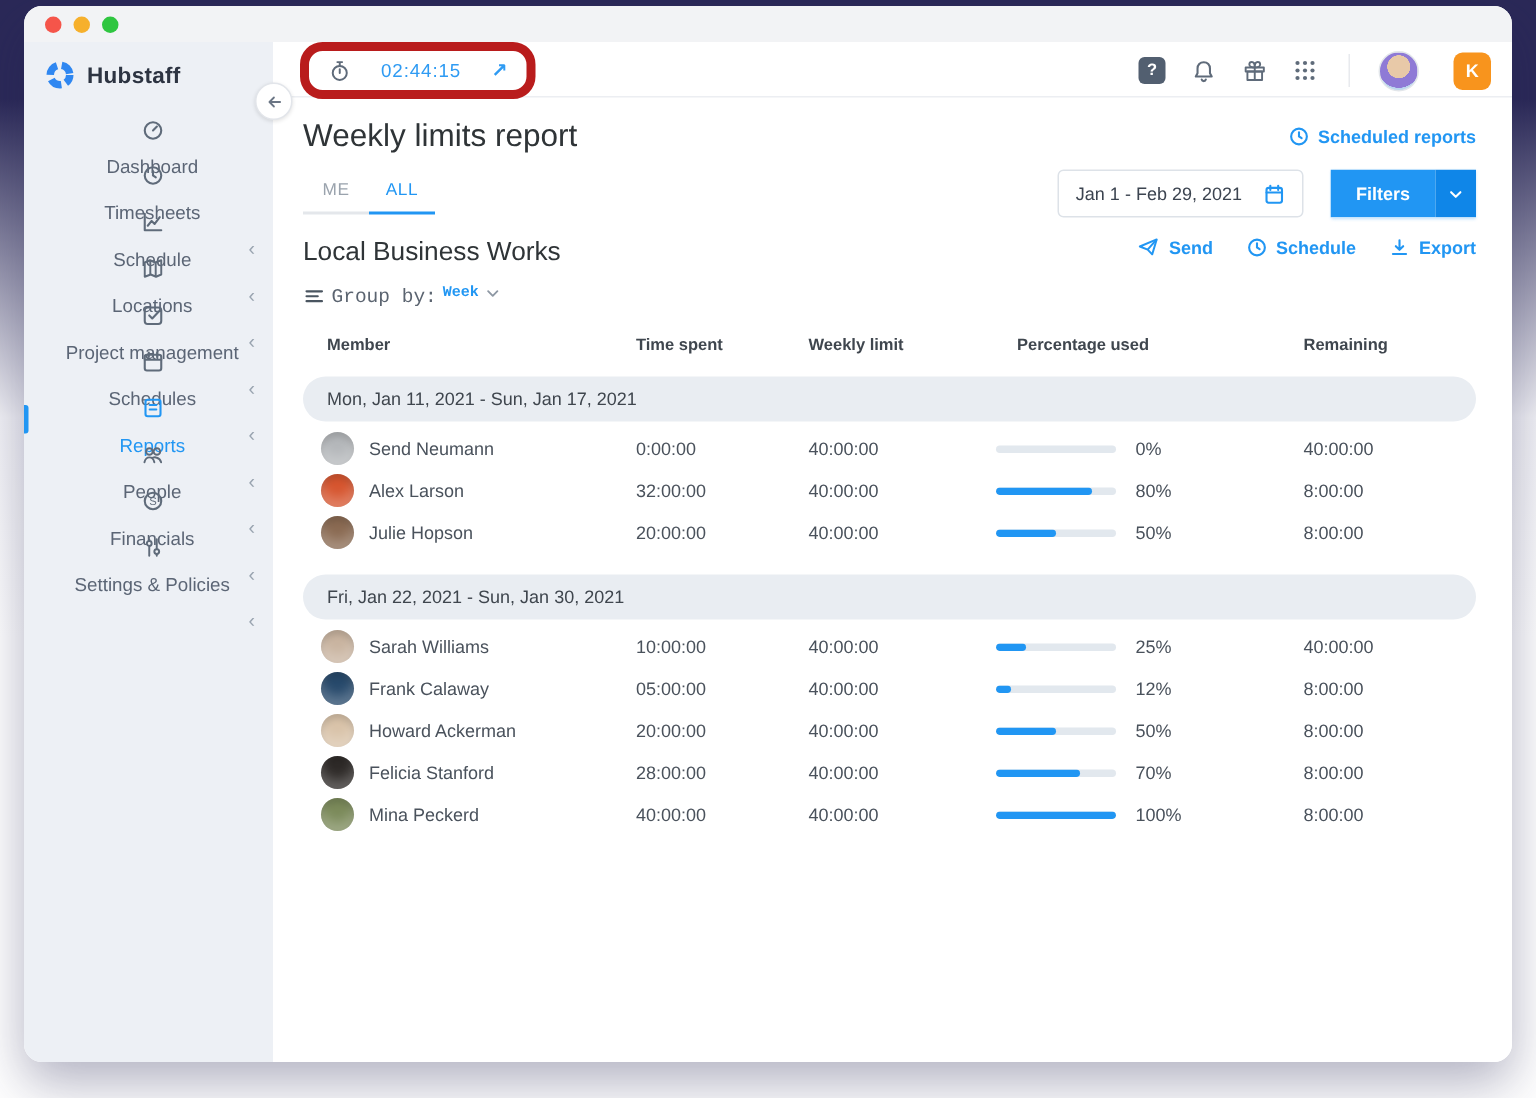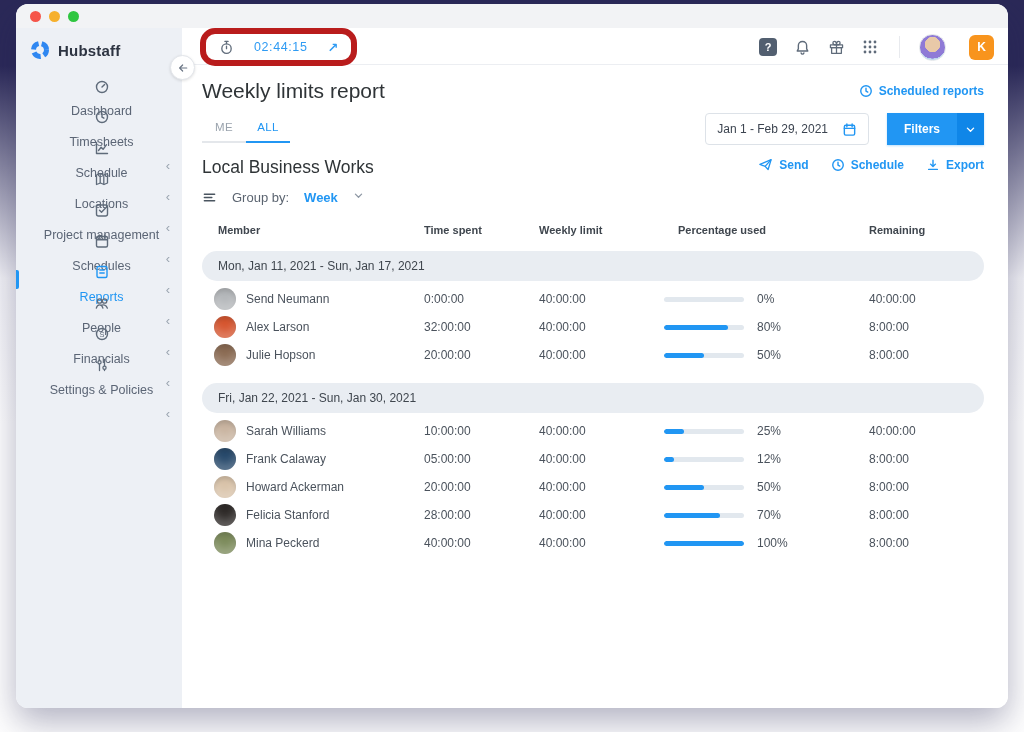--- a/index.html
+++ b/index.html
@@ -59,24 +59,24 @@
   .right-controls{display:flex;align-items:center;gap:18px;}
   .date-input{height:30px;border:1px solid #dde2e8;border-radius:4px;display:flex;align-items:center;gap:14px;
     padding:0 11px;font-size:12px;color:#3c4450;cursor:pointer;background:#fff;}
   .date-input .cal{color:var(--accent,#2196f3);display:flex;}
   .filters{display:flex;height:32px;border-radius:0;overflow:hidden;box-shadow:0 1px 2px rgba(33,150,243,.3);cursor:pointer;}
   .filters-main{background:var(--accent,#2196f3);color:#fff;font-size:12px;font-weight:bold;display:flex;align-items:center;padding:0 17px;}
   .filters-chev{width:27px;background:#0f86e8;color:#fff;display:flex;align-items:center;justify-content:center;font-size:11px;}
   .org-row{margin-top:12px;display:flex;align-items:flex-start;justify-content:space-between;}
   h2{margin:0;font-size:17.5px;font-weight:400;color:#2f3437;}
   .actions{display:flex;align-items:center;gap:22px;}
-  .groupby-row{margin-top:12px;display:flex;align-items:flex-start;gap:15px;}
+  .groupby-row{margin-top:12px;display:flex;align-items:flex-start;gap:4px;font-family:Liberation Mono, monospace;}
   .gb-ico{color:#4a5560;display:flex;cursor:pointer;}
   .gb-label{font-size:13px;color:#5b6470;}
-  .gb-value{font-size:13px;color:var(--accent,#2196f3);font-weight:bold;cursor:pointer;}
+  .gb-value{font-size:10px;color:var(--accent,#2196f3);font-weight:bold;cursor:pointer;}
   .gb-chev{color:#8e98a4;font-size:11px;cursor:pointer;}
   
   .table{margin-top:16px;}
   .thead,.trow{display:grid;grid-template-columns:222px 115px 125px 205px 1fr;align-items:center;}
   .hcell{font-size:11px;font-weight:bold;color:#3f464e;}
   .hcell.first{padding-left:16px;}
   .hcell.pctpad{padding-left:14px;}
   .thead{height:18px;margin-bottom:12px;}
   .gpill{height:30px;background:#e9edf2;border-radius:15px;display:flex;align-items:center;padding-left:16px;
     font-size:12px;color:#3f464e;margin-bottom:4px;}

